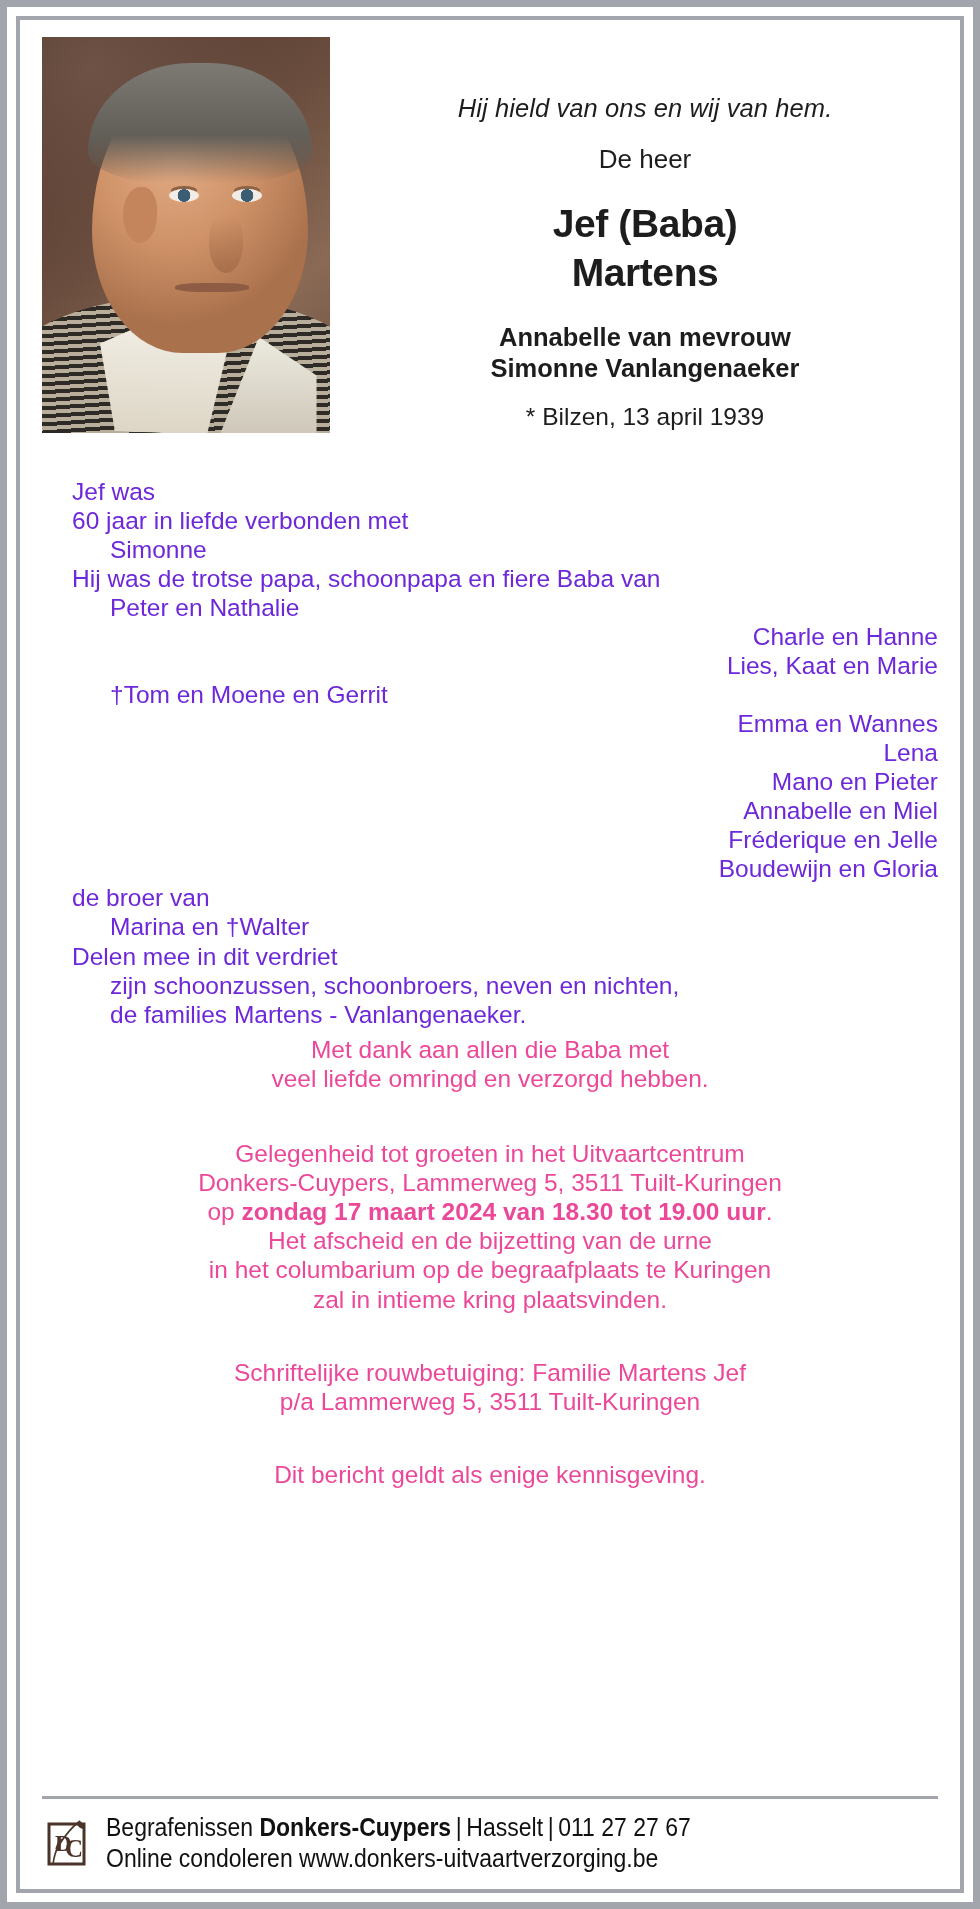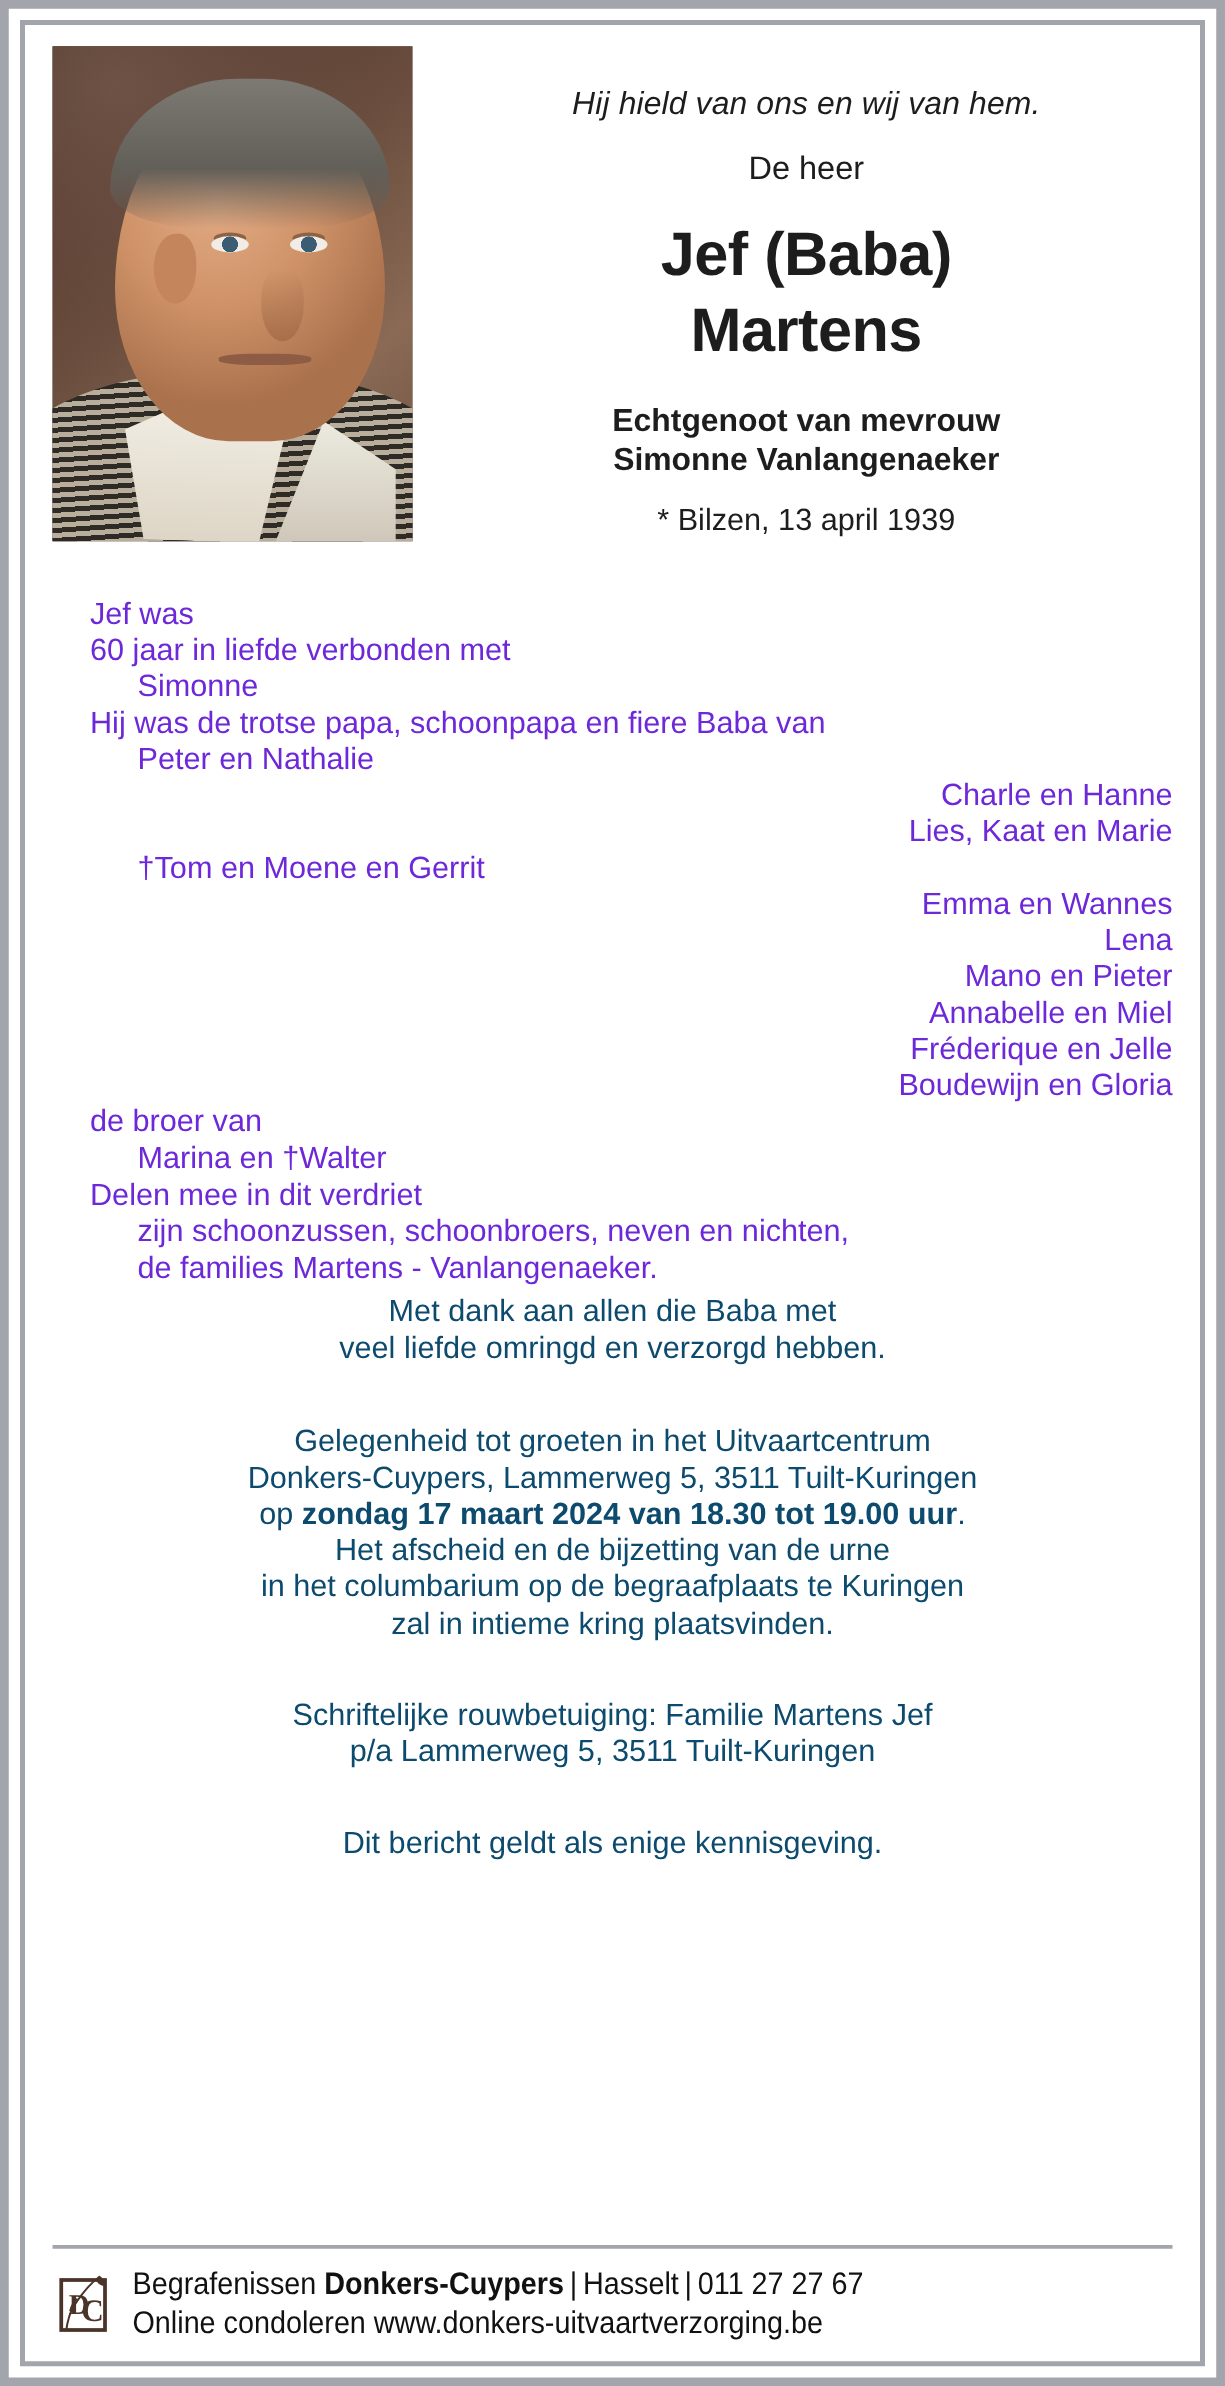--- a/index.html
+++ b/index.html
@@ -145,21 +145,21 @@
     font-size: 25.5px;
     letter-spacing: .1px;
     margin-top: 14px;
   }
   #salutation {
     font-size: 26px;
     margin-top: 21px;
   }
   #full-name {
     font-weight: bold;
-    font-size: 49px;
+    font-size: 39px;
     line-height: 1.26;
     margin-top: 24px;
     letter-spacing: -.4px;
   }
   #spouse {
     font-weight: bold;
     font-size: 25.5px;
     line-height: 1.2;
     margin-top: 25px;
   }
@@ -180,21 +180,21 @@
   #family-block .ln { white-space: pre; }
   .ind-0 { padding-left: 0; }
   .ind-1 { padding-left: 38px; }
   .ind-2 { padding-left: 75px; text-align: right; }
 
   
   .center-block {
     text-align: center;
     font-size: 24.5px;
     line-height: 1.19;
-    color: #0c4a6e;
+    color: #ec4899;
   }
   #thanks-block { margin-top: 6px; }
   #ceremony-block { margin-top: 46px; }
   #ceremony-block b { font-weight: bold; }
   #condolence-block { margin-top: 44px; }
   #single-notice { margin-top: 44px; }
 
   
   #footer {
     margin-top: auto;
@@ -244,21 +244,21 @@
       </div>
 
       <div id="header-text">
         <div id="epitaph">Hij hield van ons en wij van hem.</div>
         <div id="salutation">De heer</div>
         <div id="full-name">
           <div>Jef (Baba)</div>
           <div>Martens</div>
         </div>
         <div id="spouse">
-          <div>Echtgenoot van mevrouw</div>
+          <div>Annabelle van mevrouw</div>
           <div>Simonne Vanlangenaeker</div>
         </div>
         <div id="life-dates">
           <div>* Bilzen, 13 april 1939</div>
         </div>
       </div>
     </div>
 
     <div id="family-block">
         <div class="ln ind-0">Jef was</div>

